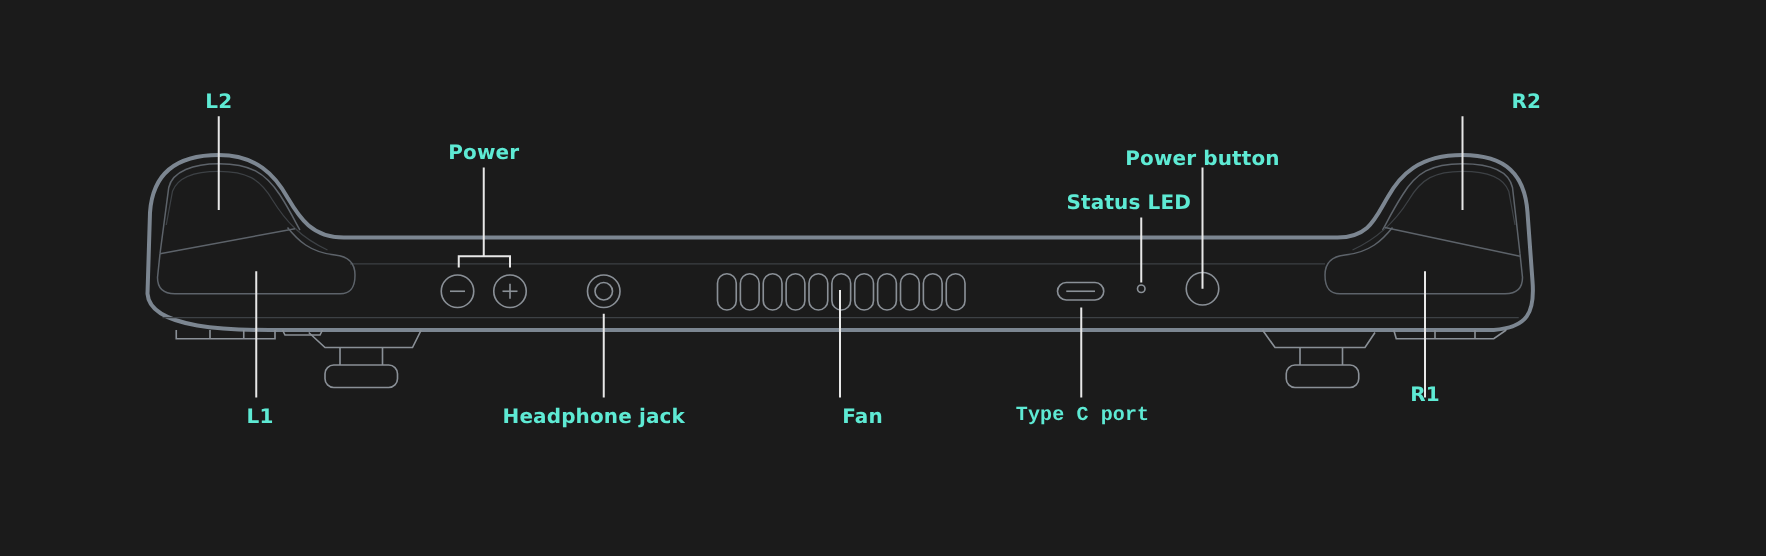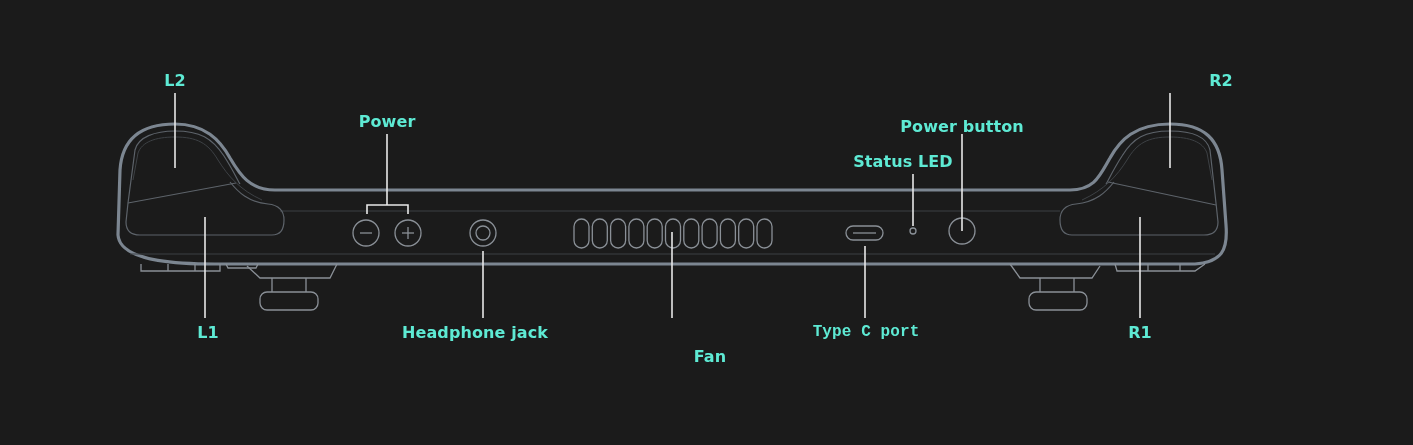--- a/index.html
+++ b/index.html
@@ -94,18 +94,18 @@
   <line class="leader" x1="913" y1="174" x2="913" y2="226"></line>
   <line class="leader" x1="962" y1="134" x2="962" y2="231"></line>
   <line class="leader" x1="1170" y1="93" x2="1170" y2="168"></line>
   <line class="leader" x1="1140" y1="217" x2="1140" y2="318"></line>
 </svg>
 
 <div class="label" style="left:175px; top:71px;">L2</div>
 <div class="label" style="left:208px; top:323px;">L1</div>
 <div class="label" style="left:387px; top:112px;">Power</div>
 <div class="label" style="left:475px; top:323px;">Headphone jack</div>
-<div class="label" style="left:710px; top:323px;margin-top:24px;">Fan</div>
+<div class="label" style="left:690px; top:323px;">Fan</div>
 <div class="label" style="left:866px; top:323px;font-family:Liberation Mono, monospace;">Type C port</div>
 <div class="label" style="left:870px; top:152px;margin-left:33px;">Status LED</div>
 <div class="label" style="left:962px; top:117px;">Power button</div>
 <div class="label" style="left:1221px; top:71px;">R2</div>
-<div class="label" style="left:1140px; top:323px;">R1</div>
+<div class="label" style="left:1140px; top:306px;">R1</div>
 
 </body></html>

